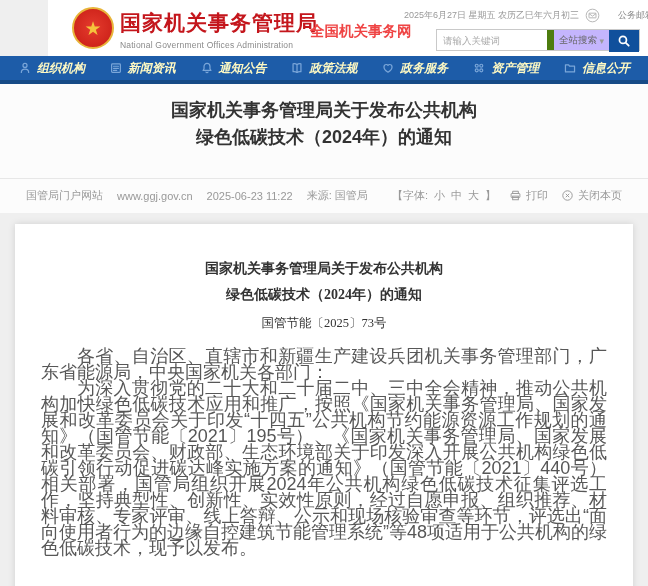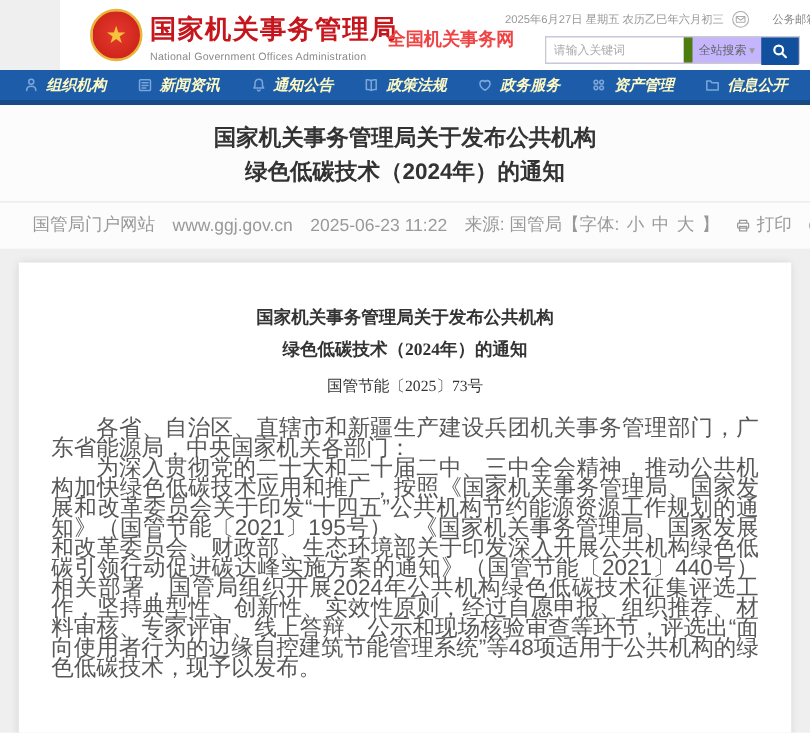--- a/index.html
+++ b/index.html
@@ -41,23 +41,23 @@
   .nav-stripe { height:4px; background:#174b86; }
   .nav-item { display:flex; align-items:center; gap:5px; color:#fef9c3; font-size:12px;
               font-weight:bold; cursor:pointer; white-space:nowrap;font-style:italic; }
   .nav-item svg { width:14px; height:14px; stroke:#7aa6d9; fill:none; stroke-width:1.4;
                   stroke-linecap:round; stroke-linejoin:round; }
 
   
   .title-band { background:#fcfcfc; padding-top:13px; }
   .page-title { text-align:center; color:#333; font-size:18px; font-weight:bold;
                 line-height:27px; }
-  .meta-bar { margin-top:10px; border-top:1px solid #e7e7e7; padding:9px 26px 10px;
+  .meta-bar { margin-top:27px; border-top:1px solid #e7e7e7; padding:9px 26px 10px;
               display:flex; justify-content:space-between; align-items:center;
-              font-size:14px; color:#999; }
+              font-size:11px; color:#999; }
   .meta-left { display:flex; gap:14px; align-items:center; white-space:nowrap; }
   .meta-left .url { color:#999; cursor:pointer; }
   .meta-right { display:flex; gap:13px; align-items:center; white-space:nowrap; }
   .font-ctl { display:flex; gap:6px; align-items:center; }
   .font-ctl span.size { cursor:pointer; }
   .icon-btn { display:flex; gap:4px; align-items:center; cursor:pointer; color:#999; }
   .icon-btn svg { width:13px; height:13px; stroke:#999; fill:none; stroke-width:1.2; }
   .mail svg { width:15px; height:15px; stroke:#aaa; fill:none; stroke-width:1; }
 
   

